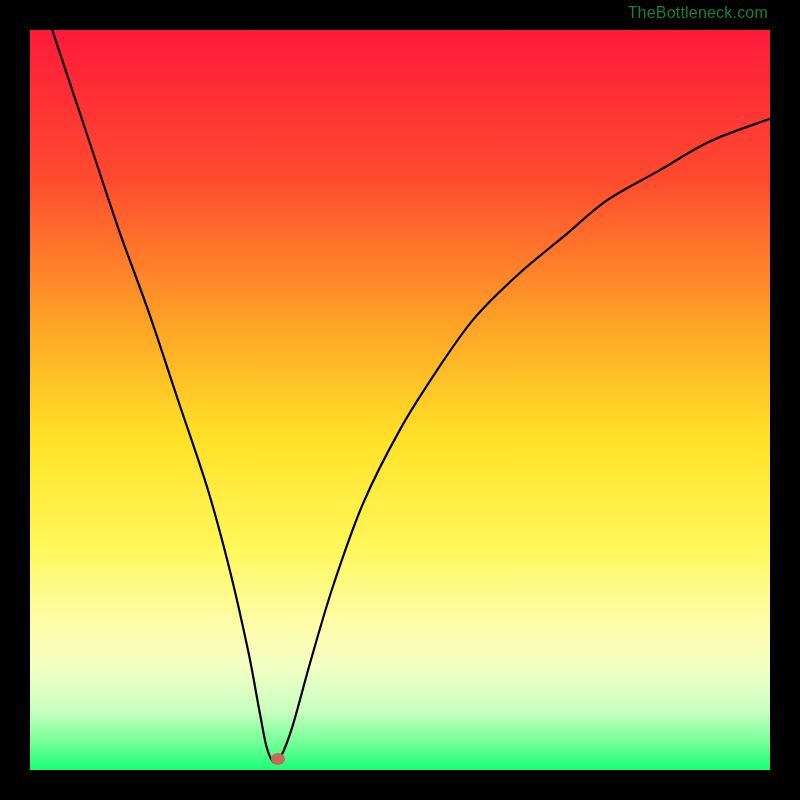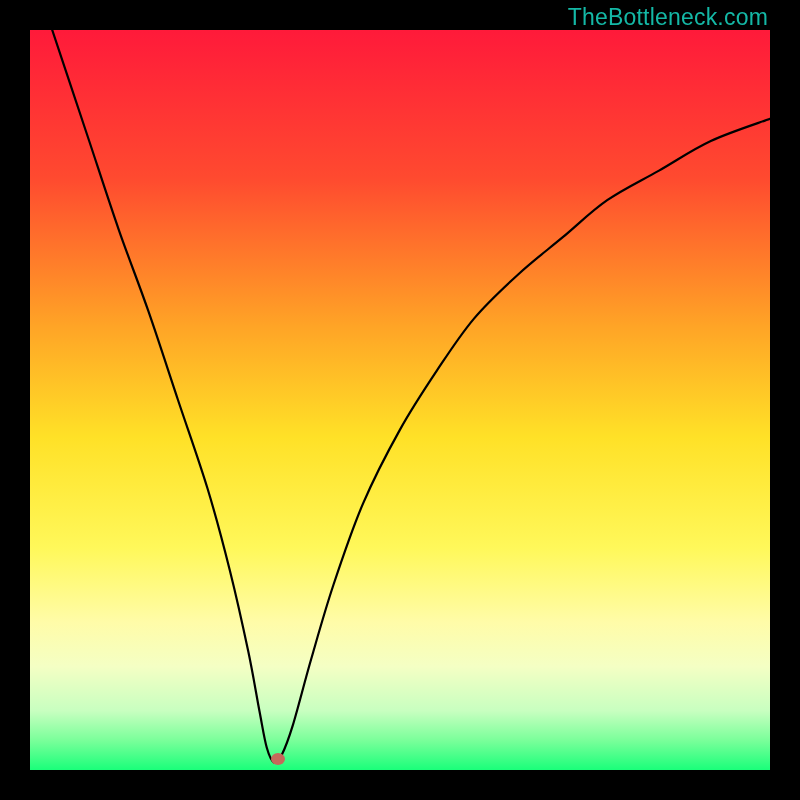--- a/index.html
+++ b/index.html
@@ -38,22 +38,22 @@
     position: absolute;
     top: 0;
     left: 0;
     width: 100%;
     height: 100%;
   }
   .attribution {
     position: absolute;
     top: 4px;
     right: 32px;
-    color: #14b8a6;
-    font-size: 23px;
+    color: #15803d;
+    font-size: 16px;
     font-weight: 500;
     letter-spacing: 0.2px;
   }
   .marker {
     position: absolute;
     width: 14px;
     height: 12px;
     background: #c56a5a;
     border-radius: 50%;
     transform: translate(-50%, -50%);

